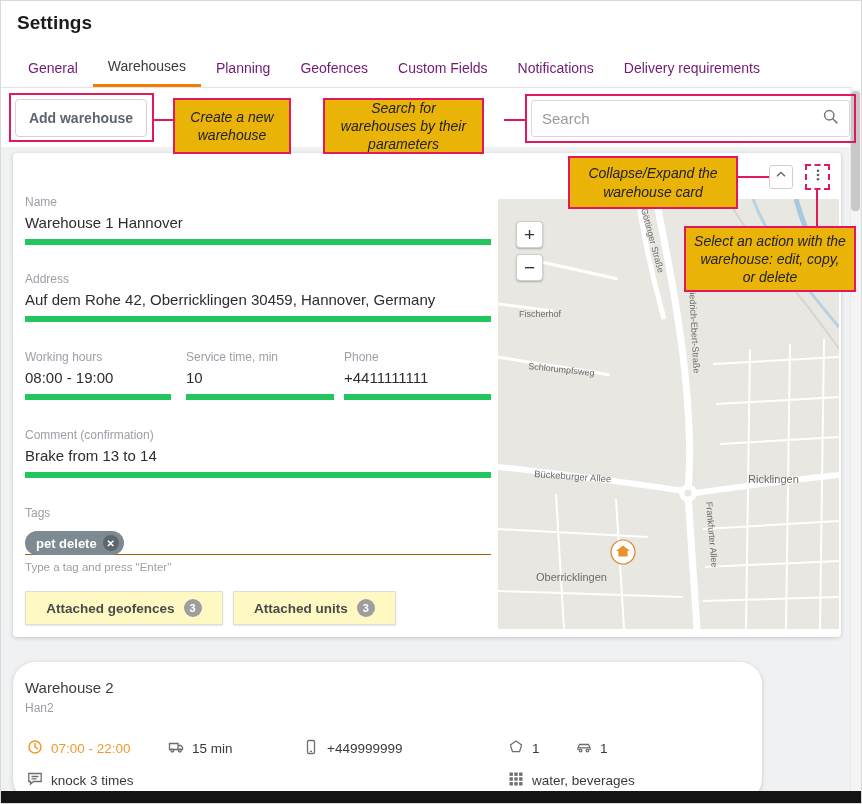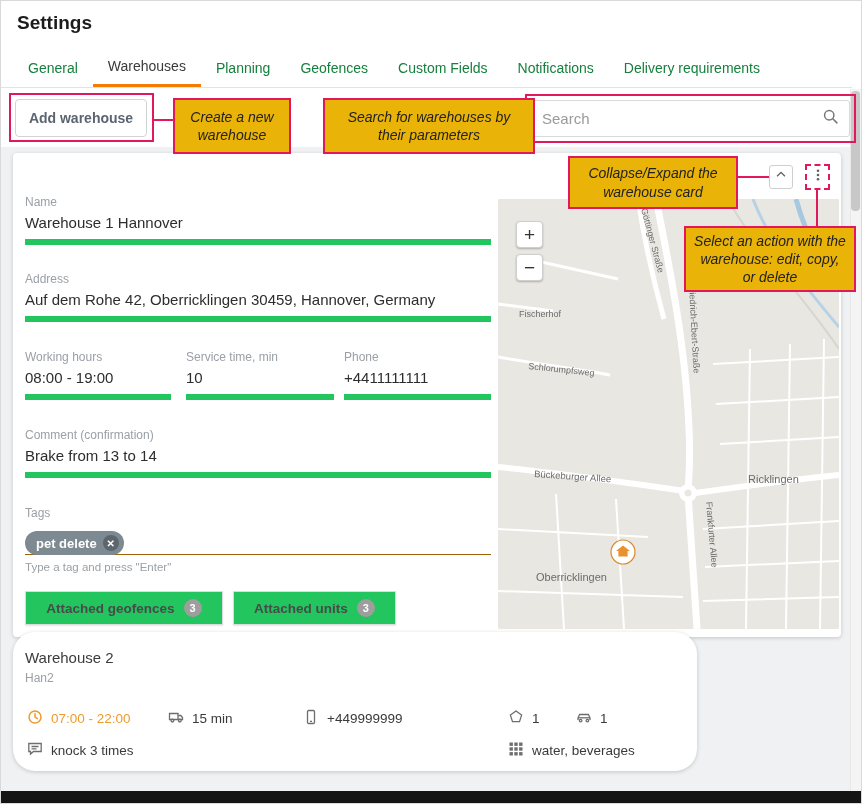--- a/index.html
+++ b/index.html
@@ -3,21 +3,21 @@
 <meta charset="utf-8">
 <style>
   * { margin:0; padding:0; box-sizing:border-box; }
   body { background:#fff; font-family:"Liberation Sans", sans-serif; }
   .screen { position:relative; width:862px; height:804px; background:#fff; overflow:hidden;
             border:1px solid #d9d9d9; }
   .page-title { position:absolute; left:16px; top:11px; font-size:19px; font-weight:700; color:#1c1c1c; }
 
   
   .tabs { position:absolute; left:12px; top:47px; height:39px; display:flex; }
-  .tab { padding:0 15px; display:flex; align-items:center; font-size:14px; color:#15803d; cursor:pointer; }
+  .tab { padding:0 15px; display:flex; align-items:center; font-size:14px; color:#701a75; cursor:pointer; }
   .tab.active { color:#3a3a3a; font-weight:500; border-bottom:3px solid #f57c00; }
   .tabs-divider { position:absolute; left:0; top:86px; width:851px; height:1px; background:#e3e3e3; }
 
   
   .btn-add { position:absolute; left:14px; top:98px; width:132px; height:38px; background:#fff;
              border:1px solid #d3d3d3; border-radius:4px; font-size:14px; font-weight:600; color:#5b6570;
              font-family:inherit; cursor:pointer; }
   .search-box { position:absolute; left:530px; top:99px; width:319px; height:37px; border:1px solid #d9d9d9;
                 border-radius:3px; background:#fff; display:flex; align-items:center; padding:0 10px; }
   .search-box input { border:0; outline:0; flex:1; font-size:15px; color:#333; background:transparent; font-family:inherit; }
@@ -27,33 +27,33 @@
   .ann-box { position:absolute; border:2px solid #e1185c; background:#eab308; color:#222; font-size:14px;
              line-height:1.3; display:flex; align-items:center; justify-content:center; text-align:center;
              padding:4px 8px; z-index:40;font-style:italic; }
   .ann-outline { position:absolute; border:2px solid #e1185c; z-index:35; pointer-events:none; }
   .ann-line { position:absolute; background:#e1185c; z-index:35; }
 
   
   .content-bg { position:absolute; left:0; top:146px; width:851px; height:644px; background:#f0f1f2; }
   .card { position:absolute; background:#fff; border-radius:4px; box-shadow:0 1px 4px rgba(0,0,0,.18); }
   .card1 { left:12px; top:152px; width:828px; height:484px; }
-  .card2 { left:12px; top:631px; width:684px; height:139px;border-radius:22px; }
+  .card2 { left:12px; top:661px; width:749px; height:139px;border-radius:22px; }
 
   
   .field { position:absolute; border-bottom:6px solid #22c55e; padding-bottom:7px; }
   .f-label { font-size:12px; color:#9aa0a6; margin-bottom:5px; }
   .f-input { border:0; outline:0; width:100%; font-size:15px; color:#2d2d2d; background:transparent; font-family:inherit; }
   .tags-block { position:absolute; left:12px; top:353px; width:466px; height:49px; border-bottom:1px solid #a16207; }
   .chip { display:inline-flex; align-items:center; gap:6px; margin-top:6px; background:#7d8a91; color:#fff;
           border-radius:12px; height:24px; padding:0 5px 0 11px; font-size:13px; font-weight:600; cursor:pointer; }
   .chip-x { width:16px; height:16px; border-radius:50%; background:#5c676d; color:#fff; font-size:10px;
             display:flex; align-items:center; justify-content:center; cursor:pointer; }
   .tag-hint { position:absolute; left:12px; top:408px; font-size:11.5px; color:#9aa0a6; }
-  .pill-btn { position:absolute; top:438px; height:34px; background:#22c55e; border:1px solid #dcdcdc; border-radius:1px;
+  .pill-btn { position:absolute; top:438px; height:34px; background:#fef9c3; border:1px solid #dcdcdc; border-radius:1px;
               display:flex; align-items:center; justify-content:center; gap:9px; font-size:13.5px; font-weight:700;
               color:#4a4a4a; box-shadow:0 1px 2px rgba(0,0,0,.10); cursor:pointer; font-family:inherit; }
   .badge { width:18px; height:18px; border-radius:50%; background:#9e9e9e; color:#fff; font-size:11px; font-weight:700;
            display:flex; align-items:center; justify-content:center; }
 
   
   .collapse-btn { position:absolute; left:756px; top:12px; width:24px; height:24px; background:#fff;
                   border:1px solid #cfcfcf; border-radius:3px; display:flex; align-items:center; justify-content:center; cursor:pointer; }
   .menu-btn { position:absolute; left:792px; top:11px; width:25px; height:26px; background:#fff;
               border:2px dashed #e1185c; display:flex; align-items:center; justify-content:center; cursor:pointer; }
@@ -94,21 +94,21 @@
     <div class="tab">Delivery requirements</div>
   </nav>
   <div class="tabs-divider"></div>
 
   <div class="ann-outline" style="left:8px;top:92px;width:145px;height:49px;"></div>
   <button class="btn-add">Add warehouse</button>
 
   <div class="ann-line" style="left:153px;top:118px;width:19px;height:2px;"></div>
   <div class="ann-box" style="left:172px;top:97px;width:118px;height:56px;">Create a new warehouse</div>
 
-  <div class="ann-box" style="left:322px;top:97px;width:212px;height:56px;">Search for warehouses by their parameters</div>
+  <div class="ann-box" style="left:322px;top:97px;width:161px;height:56px;">Search for warehouses by their parameters</div>
   <div class="ann-line" style="left:503px;top:118px;width:21px;height:2px;"></div>
   <div class="ann-outline" style="left:524px;top:93px;width:331px;height:49px;"></div>
 
   <div class="search-box">
     <input placeholder="Search" style="">
     <span>
       <svg viewBox="0 0 16 16" width="17" height="17" fill="none" stroke="#757575" stroke-width="1.4">
           <circle cx="6.8" cy="6.8" r="4.4"></circle>
           <path d="M10.2 10.2L14 14" stroke-linecap="round"></path>
         </svg>

